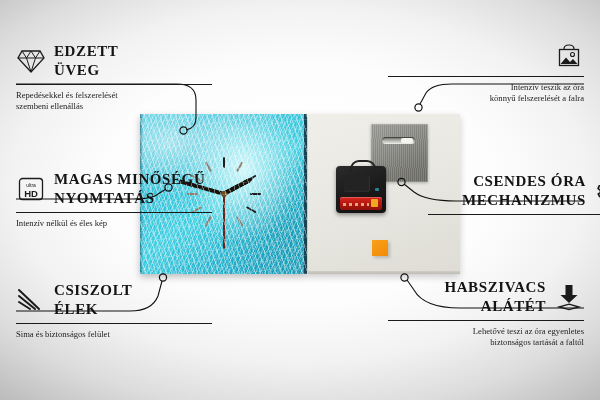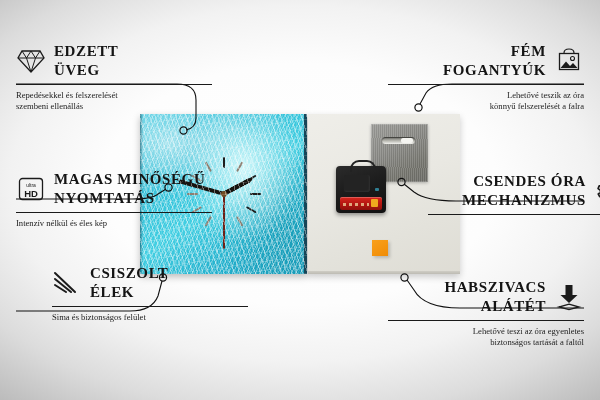--- a/index.html
+++ b/index.html
@@ -119,21 +119,21 @@
   .rule{height:1px;background:#1a1a1a;margin:4px 0 5px;}
   .desc{
     font-family:"Liberation Serif", serif;
     font-size:8.6px;color:#1d1d1d;line-height:1.32;
   }
   .callout.right .desc{text-align:right;}
 
   
   #c-glass{left:16px;top:42px;}
   #c-print{left:16px;top:170px;}
-  #c-edge{left:16px;top:264px;margin-left:36px;}
+  #c-edge{left:16px;top:281px;}
   #c-handle{left:388px;top:42px;}
   #c-mech{left:388px;top:172px;padding-left:40px;}
   #c-foam{left:388px;top:278px;}
 
   
   #wires{position:absolute;inset:0;width:600px;height:400px;pointer-events:none;}
   #wires path{fill:none;stroke:#111;stroke-width:1.1;}
   #wires circle{fill:none;stroke:#111;stroke-width:1.2;}
 </style>
 </head>
@@ -292,28 +292,24 @@
     <div class="head">
       <span class="ico">
         <svg width="30" height="28" viewBox="0 0 30 28">
           <path d="M15 2 Q10 2 10 6" fill="none" stroke="#1b1b1b" stroke-width="1.2"></path>
           <path d="M15 2 Q20 2 20 6" fill="none" stroke="#1b1b1b" stroke-width="1.2"></path>
           <rect x="5.5" y="6.5" width="19" height="16" fill="none" stroke="#1b1b1b" stroke-width="1.3"></rect>
           <circle cx="18.5" cy="11.5" r="2" fill="none" stroke="#1b1b1b" stroke-width="1.1"></circle>
           <path d="M6.5 21 L12 14.5 L16 19 L19 16 L23.5 21 Z" fill="#1b1b1b"></path>
         </svg>
       </span>
-      <span class="title">
-        <span>FÉM</span><br>
-        <span>FOGANTYÚK</span>
-      </span>
-    </div>
-    <div class="rule"></div>
-    <div class="desc">
-      <span>Lehetővé teszik az óra</span><br>
+    </div>
+    <div class="rule"></div>
+    <div class="desc">
+      <span>Intenzív teszik az óra</span><br>
       <span>könnyű felszerelését a falra</span>
     </div>
   </div>
 
   <div class="callout right" id="c-mech">
     <div class="head">
       <span class="ico">
         <svg width="28" height="28" viewBox="0 0 28 28">
           <path d="M14 3.2 L16.6 4 L18.6 2.2 L20.9 4.3 L19.9 6.9 L21.4 8.9 L24.2 8.8 L25 11.8 L22.5 13.2 L22.5 15.3 L24.8 17 L23.4 19.7 L20.7 19.2 L19.1 20.9 L19.6 23.6 L16.7 24.8 L15 22.6 L12.9 22.7 L11.3 24.9 L8.5 23.6 L9 20.9 L7.4 19.3 L4.7 19.7 L3.3 17 L5.5 15.4 L5.4 13.2 L3.1 11.6 L4.2 8.8 L6.9 9.1 L8.4 7.3 L7.9 4.6 L10.7 3.3 L12.3 5.4 Z" fill="none" stroke="#1b1b1b" stroke-width="1.7" stroke-linejoin="round"></path>
           <circle cx="14" cy="14" r="4.2" fill="none" stroke="#1b1b1b" stroke-width="1.7"></circle>

